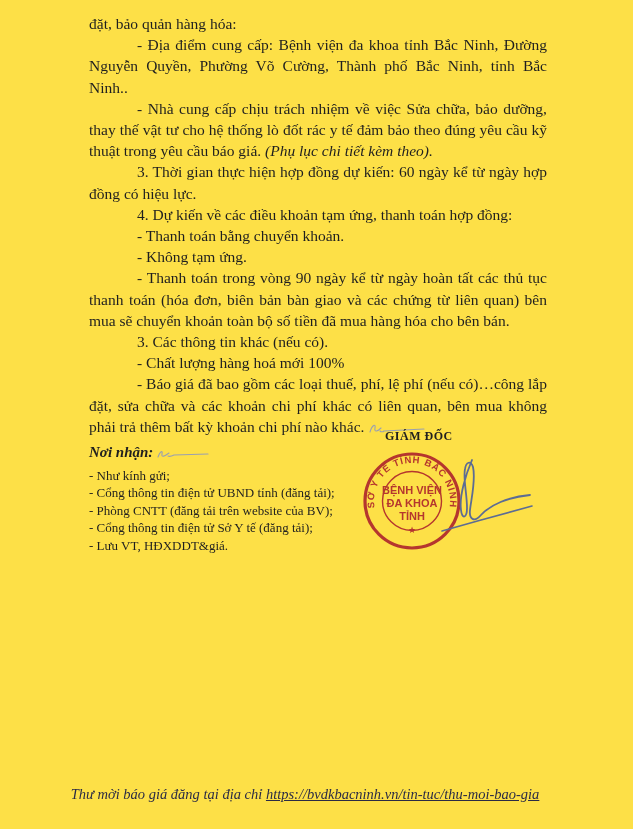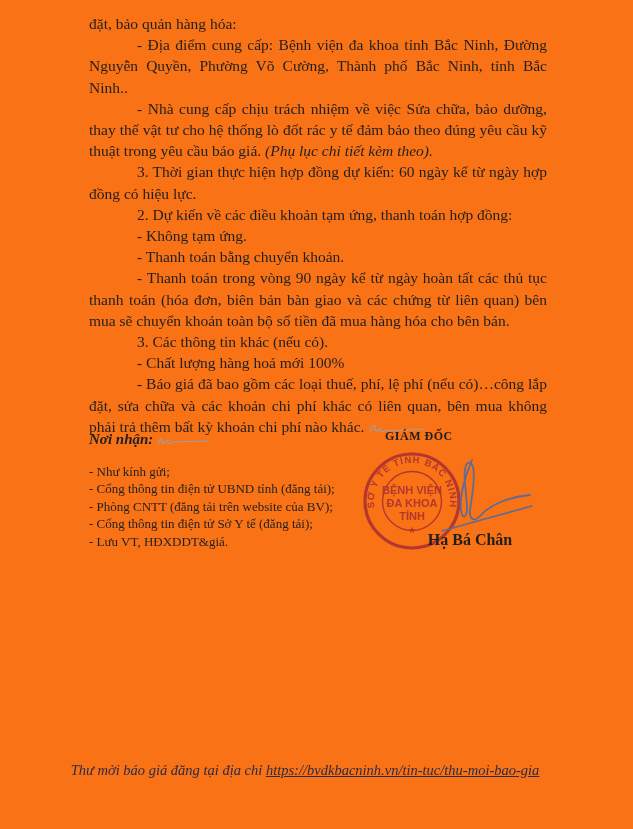--- a/index.html
+++ b/index.html
@@ -1,66 +1,66 @@
 <!DOCTYPE html>
 <html><head>
 <meta charset="utf-8">
 <style>
   html,body { margin:0; padding:0; background:#ffffff; }
   .page {
-    position:relative; width:633px; height:829px; background:#f97316;
+    position:relative; width:633px; height:829px; background:#fde047;
     font-family:"Liberation Serif","DejaVu Serif",serif; color:#1f1f1f;
     overflow:hidden;
   }
   .content {
     position:absolute; left:89px; top:13px; width:458px;
     font-size:15.5px; line-height:21.2px; text-align:justify;
   }
   .para { margin:0; }
   .para.ind { text-indent:48px;font-family:Liberation Serif, serif; }
   .italic { font-style:italic; }
   .ink-squiggle { vertical-align:-4px; margin-left:2px; }
 
-  .sign-note { position:absolute; left:89px; top:430px; width:290px; }
+  .sign-note { position:absolute; left:89px; top:443px; width:290px; }
   .noi-nhan-label { font-size:15px; font-weight:bold; font-style:italic; display:inline-block; }
-  .recipients { margin-top:15px; font-size:13px; line-height:17.4px; }
+  .recipients { margin-top:6px; font-size:13px; line-height:17.4px; }
 
   .gd-title {
     position:absolute; left:385px; top:429px; width:170px; text-align:left;
     font-weight:bold; font-size:12px; letter-spacing:0.5px;
   }
   .stamp-svg { position:absolute; left:357px; top:446px; }
   .sig-svg { position:absolute; left:428px; top:452px; }
   .signer-name {
     position:absolute; left:400px; top:531px; width:140px; text-align:center;
     font-weight:bold; font-size:16px;
   }
   .footer {
-    position:absolute; left:0; top:762px; width:610px; text-align:center;
+    position:absolute; left:0; top:786px; width:610px; text-align:center;
     font-style:italic; font-size:14.5px; color:#2b2b45;
   }
   .footer a { color:#2b2b45; text-decoration:underline; }
   .stamp-center {
     font-family:"Liberation Sans","DejaVu Sans",sans-serif;
     font-weight:bold;
   }
 </style>
 </head>
 <body>
 
 <div class="page">
 
   <div class="content">
     <p class="para">đặt, bảo quản hàng hóa:</p>
     <p class="para ind">- Địa điểm cung cấp: Bệnh viện đa khoa tỉnh Bắc Ninh, Đường Nguyễn Quyền, Phường Võ Cường, Thành phố Bắc Ninh, tỉnh Bắc Ninh..</p>
     <p class="para ind"><span>- Nhà cung cấp chịu trách nhiệm về việc Sửa chữa, bảo dưỡng, thay thế vật tư cho hệ thống lò đốt rác y tế đảm bảo theo đúng yêu cầu kỹ thuật trong yêu cầu báo giá. </span><span class="italic">(Phụ lục chi tiết kèm theo).</span></p>
     <p class="para ind">3. Thời gian thực hiện hợp đồng dự kiến: 60 ngày kể từ ngày hợp đồng có hiệu lực.</p>
-    <p class="para ind">2. Dự kiến về các điều khoản tạm ứng, thanh toán hợp đồng:</p>
+    <p class="para ind">4. Dự kiến về các điều khoản tạm ứng, thanh toán hợp đồng:</p>
+    <p class="para ind">- Thanh toán bằng chuyển khoản.</p>
     <p class="para ind">- Không tạm ứng.</p>
-    <p class="para ind">- Thanh toán bằng chuyển khoản.</p>
     <p class="para ind">- Thanh toán trong vòng 90 ngày kể từ ngày hoàn tất các thủ tục thanh toán (hóa đơn, biên bản bàn giao và các chứng từ liên quan) bên mua sẽ chuyển khoản toàn bộ số tiền đã mua hàng hóa cho bên bán.</p>
     <p class="para ind">3. Các thông tin khác (nếu có).</p>
     <p class="para ind">- Chất lượng hàng hoá mới 100%</p>
     <p class="para ind"><span>- Báo giá đã bao gồm các loại thuế, phí, lệ phí (nếu có)…công lắp đặt, sửa chữa và các khoản chi phí khác có liên quan, bên mua không phải trả thêm bất kỳ khoản chi phí nào khác.</span><svg class="ink-squiggle" width="62" height="16" viewBox="0 0 62 16">
           <path d="M4,12 C6,5 10,3 9,8 C8,13 12,11 15,8 M14,11 c1,1 3,1 4,0 l40,-2" fill="none" stroke="#9aa0b0" stroke-width="1.1" stroke-linecap="round"></path>
         </svg></p>
   </div>
 
   <div class="sign-note">
     <span class="noi-nhan-label">Nơi nhận:</span><svg class="ink-squiggle" width="58" height="14" viewBox="0 0 58 14">
@@ -88,19 +88,18 @@
     <text class="stamp-center" x="55" y="61" text-anchor="middle" font-size="11" fill="#b5362e">ĐA KHOA</text>
     <text class="stamp-center" x="55" y="74" text-anchor="middle" font-size="11" fill="#b5362e">TỈNH</text>
     <text x="55" y="87" text-anchor="middle" font-size="9" fill="#b5362e">★</text>
   </svg>
 
   <svg class="sig-svg" width="135" height="95" viewBox="0 0 135 95">
     <path d="M44,8 C38,22 31,44 33,58 C34,68 39,66 39,56 C39,42 35,26 37,17 C38,10 43,8 45,15 C48,28 43,48 42,58 C41,67 46,71 53,63 C62,53 80,45 102,43" fill="none" stroke="#5c6c94" stroke-width="1.8" stroke-linecap="round"></path>
     <path d="M104,54 C82,60 42,71 14,79" fill="none" stroke="#5c6c94" stroke-width="1.6" stroke-linecap="round"></path>
   </svg>
 
-  <div class="signer-name">Hạ Bá Chân</div>
 
   <div class="footer">
     <span>Thư mời báo giá đăng tại địa chỉ </span><a href="#">https://bvdkbacninh.vn/tin-tuc/thu-moi-bao-gia</a>
   </div>
 
 </div>
 
 </body></html>

